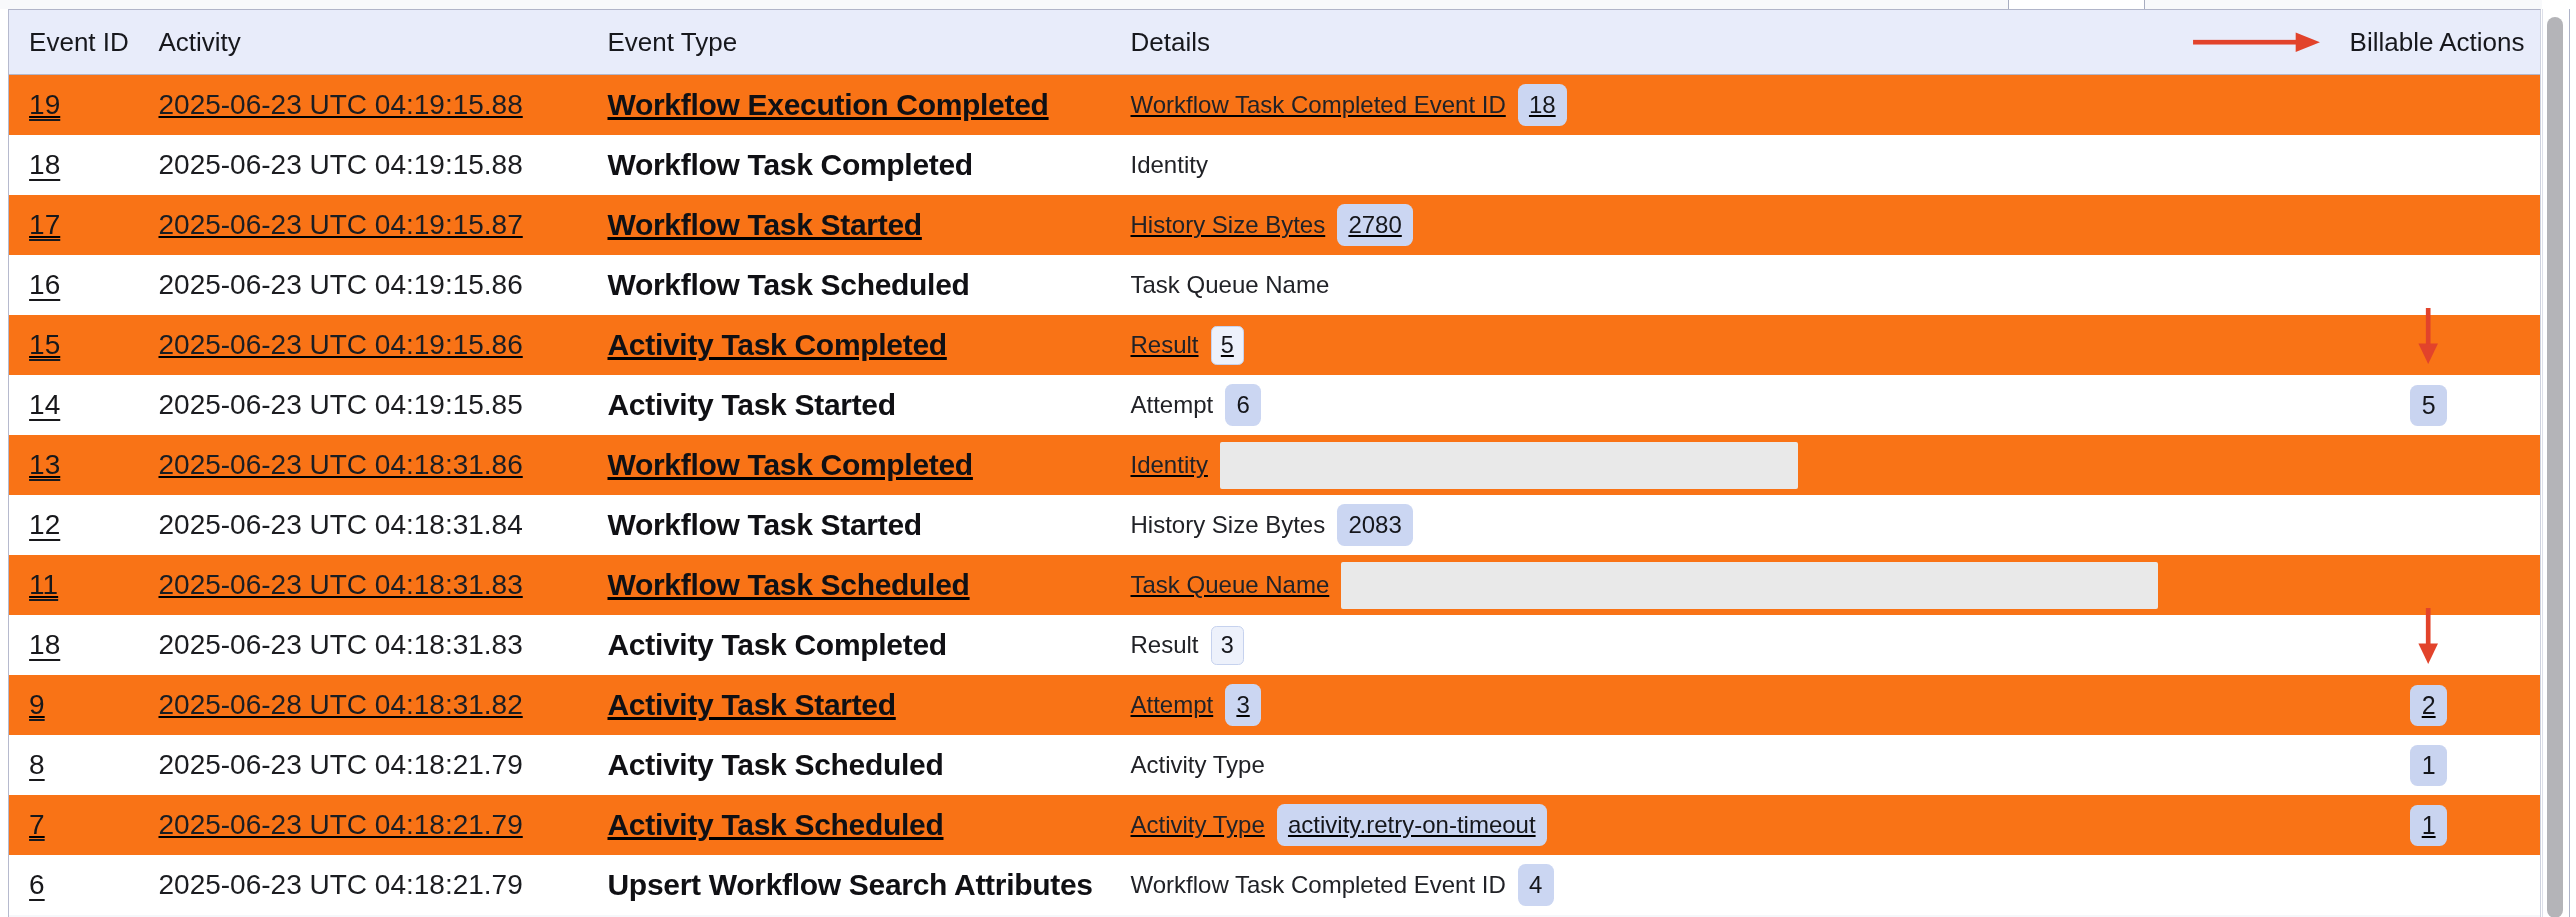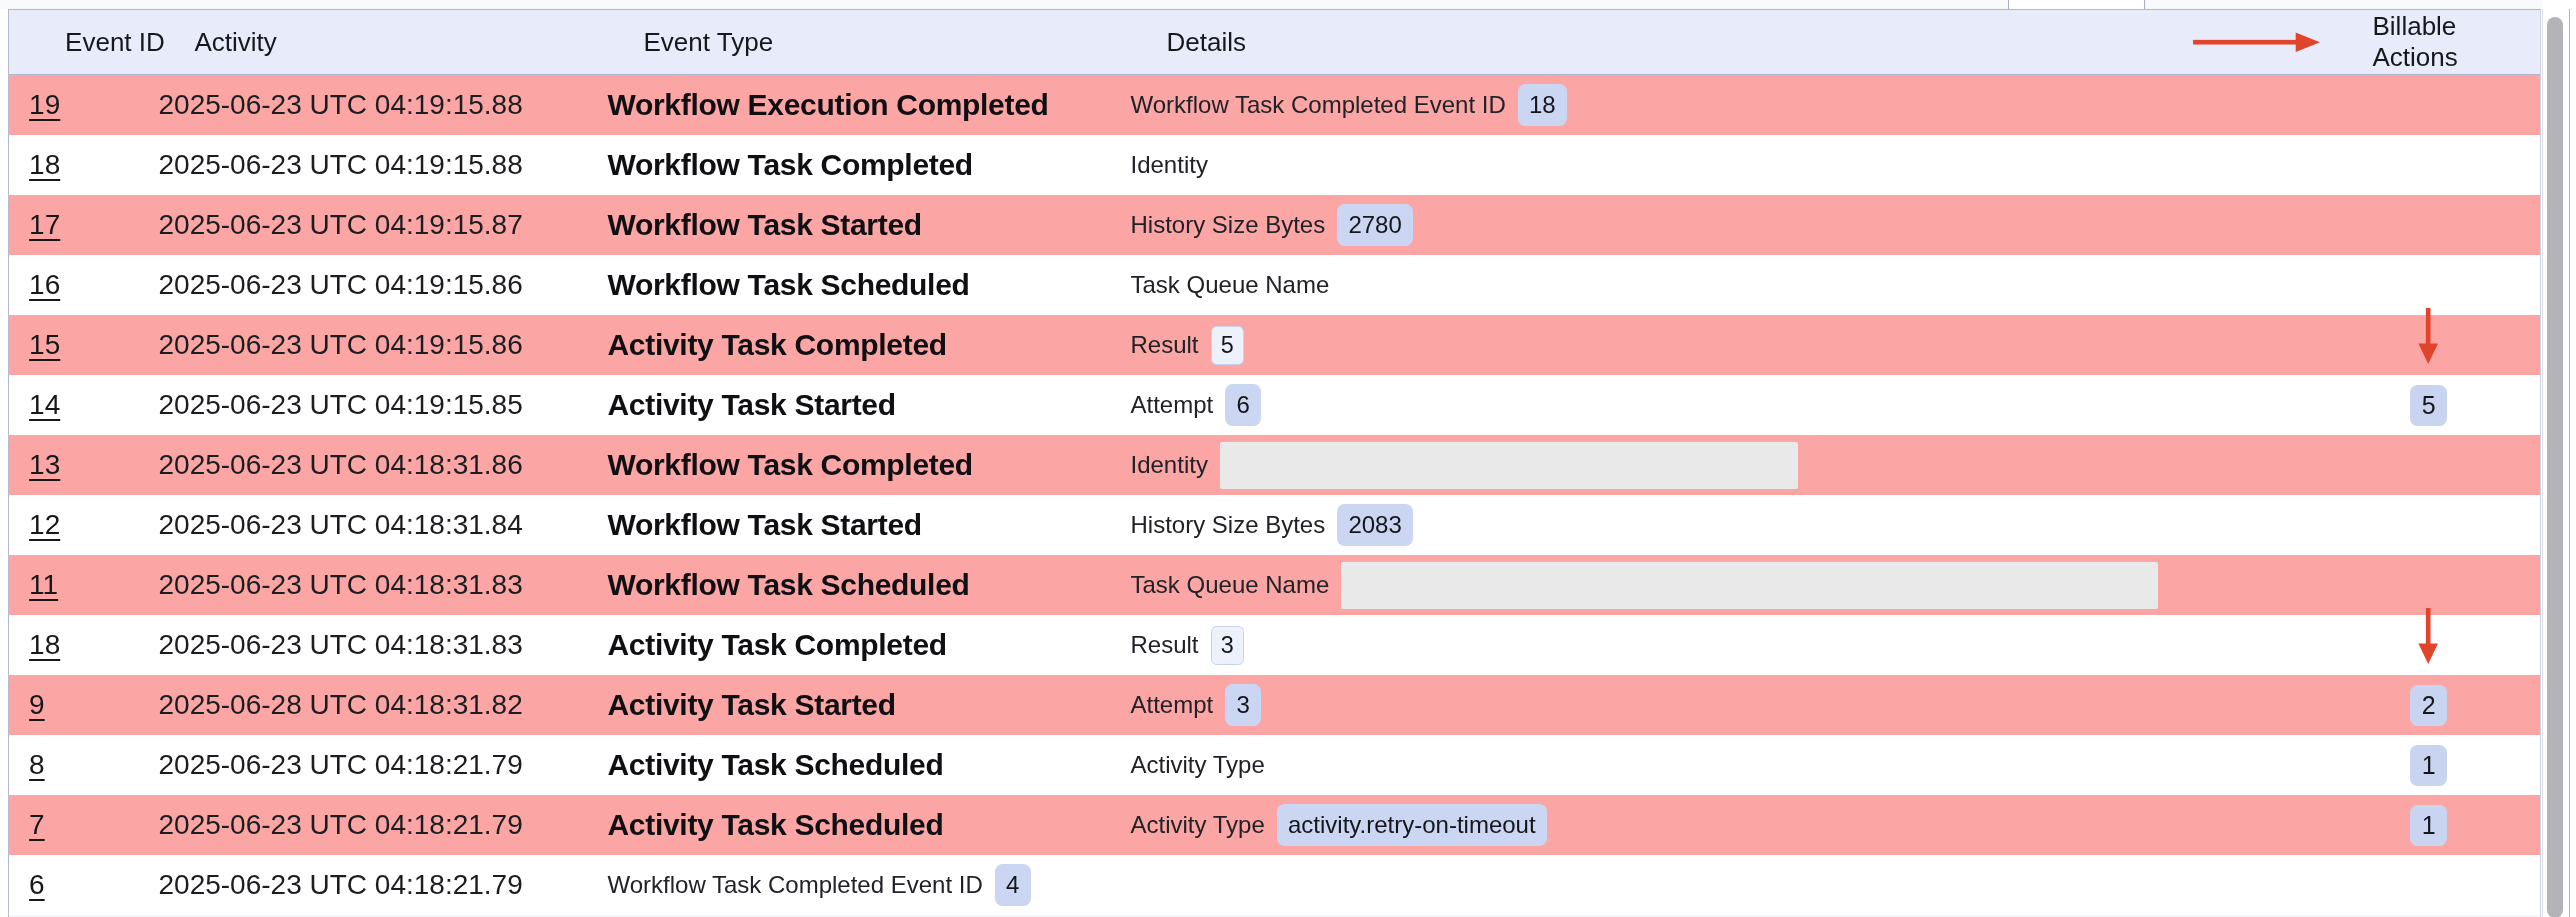--- a/index.html
+++ b/index.html
@@ -14,24 +14,24 @@
     border-left:1.9px solid #a8adc0;border-right:1.9px solid #a8adc0;}
   
   .table{
     position:absolute;left:7.5px;top:9.3px;width:2531px;
     border-top:1.9px solid #b1b5c9;border-left:1.9px solid #b6bace;border-right:1.9px solid #ced2df;
     background:#ffffff;
   }
   .hrow{
     display:flex;align-items:center;height:64px;background:#e8ecfa;
     border-bottom:1.9px solid #b3b7ca;position:relative;
-    font-size:26px;color:#17181d;padding-left:36px;
+    font-size:26px;color:#17181d;
   }
   .row{display:flex;align-items:center;height:60px;background:#ffffff;}
-  .row.stripe{background:#fca5a5;}
+  .row.stripe{background:#f97316;text-decoration:underline;}
   .c{display:flex;align-items:center;height:100%;box-sizing:border-box;}
   .c1{width:150px;padding-left:20.6px;}
   .c2{width:449px;}
   .c3{width:523px;}
   .c4{width:1206px;gap:12px;}
   .c5{flex:1;justify-content:center;padding-right:18.7px;position:relative;}
   .hrow .c5{justify-content:flex-end;padding-right:15px;}
   .eid{font-size:28px;color:#18181b;text-decoration:underline;text-underline-offset:4.7px;text-decoration-thickness:1.9px;cursor:pointer;}
   .ts{font-size:28px;color:#1c1d21;}
   .etype{font-size:30px;font-weight:700;color:#101014;letter-spacing:-0.3px;}
@@ -261,20 +261,21 @@
     <div class="c c5">
           <span class="bill-badge">1</span>
         </div>
   </div>
 
   <div class="row">
     <div class="c c1">
           <a class="eid">6</a>
         </div>
     <div class="c c2 ts">2025-06-23 UTC 04:18:21.79</div>
+    <div class="c c3 etype">Upsert Workflow Search Attributes</div>
     <div class="c c4">
       <span class="dlabel">Workflow Task Completed Event ID</span>
     <span class="chip">4</span>
         </div>
     <div class="c c5"></div>
   </div>
 </div>
   <div class="partial-row"></div>
 </div>
 

